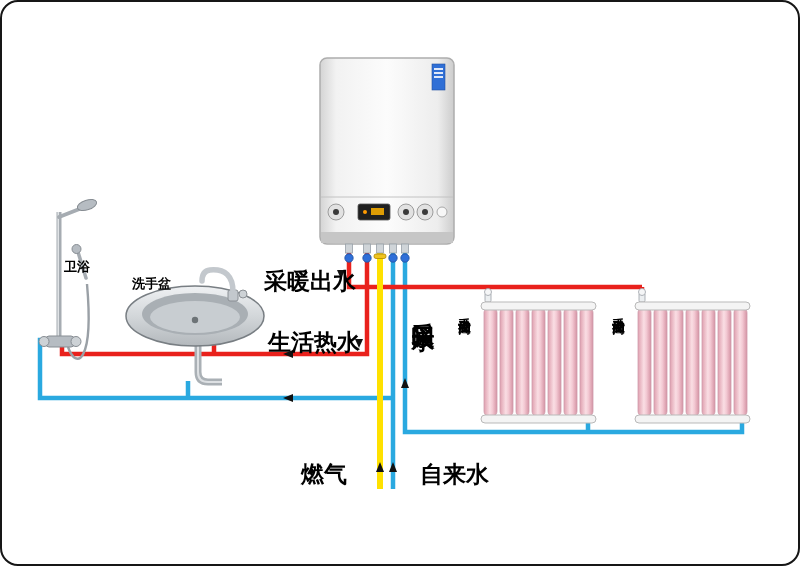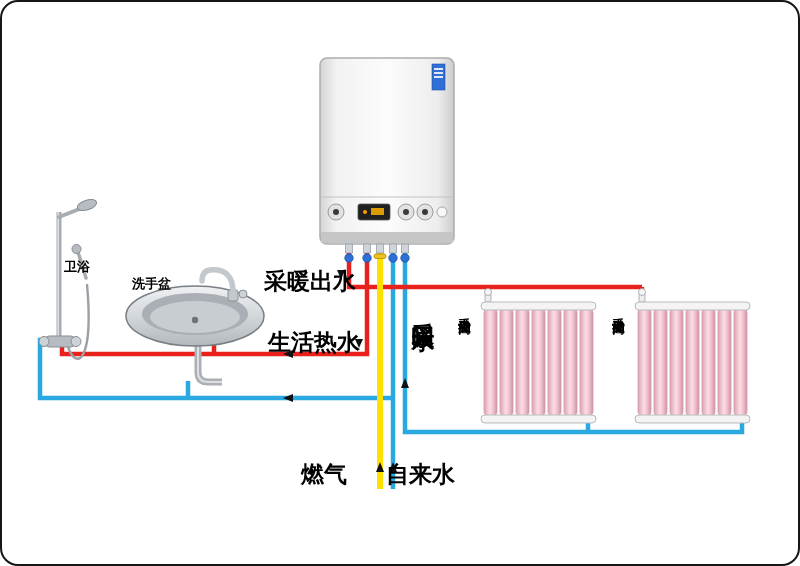--- a/index.html
+++ b/index.html
@@ -137,19 +137,19 @@
       <polygon points="399,386 407,386 403,376"></polygon>
       <polygon points="374,470 382,470 378,460"></polygon>
       <polygon points="387,470 395,470 391,460"></polygon>
     </g>
   </svg>
 
   <div class="lbl s17" style="left:262px;top:266px">采暖出水</div>
   <div class="lbl s17" style="left:266px;top:327px">生活热水</div>
   <div class="lbl s17 vert" style="left:408px;top:302px">采暖回水</div>
   <div class="lbl s17" style="left:299px;top:459px">燃气</div>
-  <div class="lbl s17" style="left:384px;top:459px">自来水</div>
+  <div class="lbl s17" style="left:418px;top:459px">自来水</div>
   <div class="lbl s12 vert" style="left:455px;top:306px">手动温控阀</div>
   <div class="lbl s12 vert" style="left:609px;top:306px">手动温控阀</div>
   <div class="lbl s15" style="left:62px;top:258px">卫浴</div>
   <div class="lbl s15" style="left:130px;top:275px">洗手盆</div>
 
 </div>
 
 </body></html>

